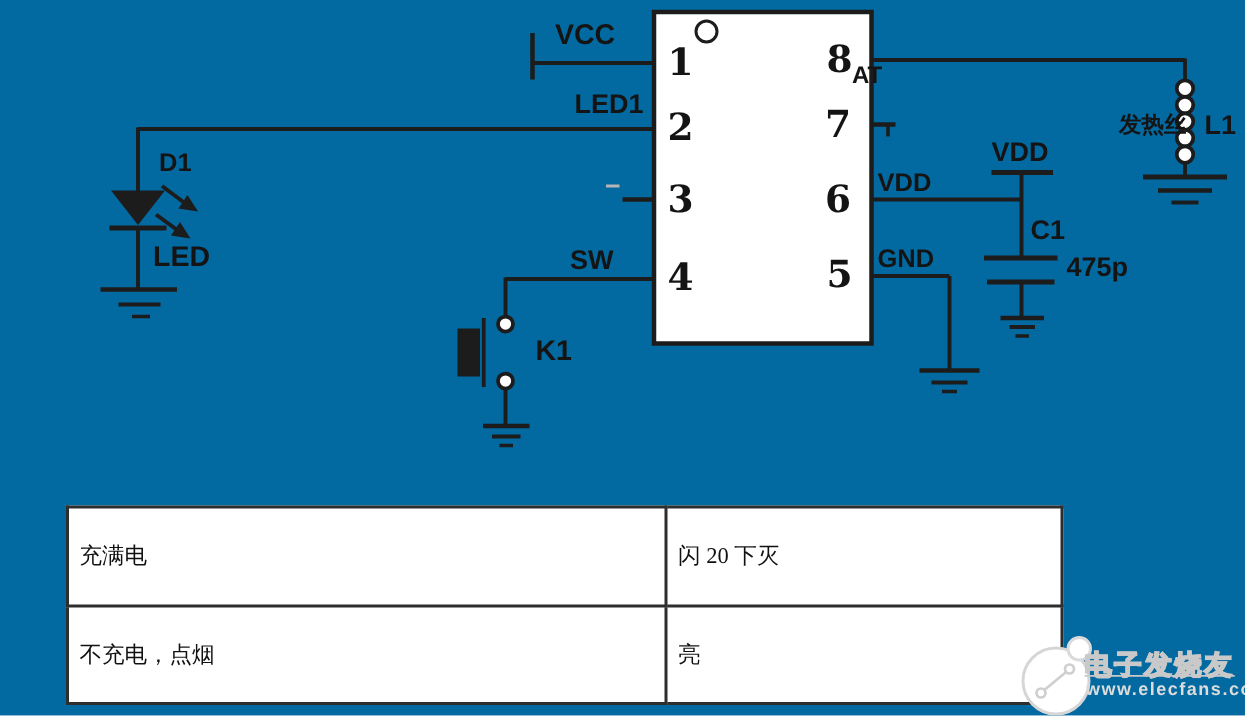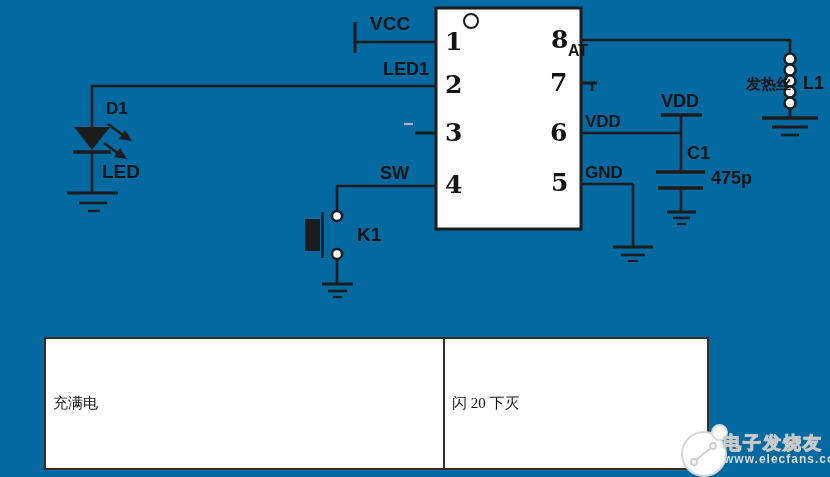--- a/index.html
+++ b/index.html
@@ -33,20 +33,21 @@
   }
   .wm-circle-small{
     position:absolute;left:711px;top:424px;width:13px;height:13px;border-radius:50%;
     border:2px solid #dadada;background:#fff;z-index:6;
   }
   .wm-title{
     position:absolute;left:723px;top:431px;z-index:6;
     font-size:18px;font-weight:bold;letter-spacing:2px;
     color:#ffffff;-webkit-text-stroke:1px #c9c9c9;text-shadow:0 0 1px #c9c9c9;
     white-space:nowrap;
+    text-decoration:underline;
   }
   .wm-url{
     position:absolute;left:724px;top:452px;z-index:6;
     font-size:12px;font-weight:bold;color:#dcdcdc;white-space:nowrap;letter-spacing:1px;
   }
 </style>
 </head>
 <body>
 
 <div class="stage">
@@ -183,20 +184,24 @@
   <table class="status-table">
     <colgroup>
         <col class="c1">
         <col class="c2">
       </colgroup>
     <tbody>
       <tr>
         <td>充满电</td>
         <td>闪 20 下灭</td>
       </tr>
+      <tr>
+        <td>不充电，点烟</td>
+        <td>亮</td>
+      </tr>
     </tbody>
   </table>
 
   <div class="wm-circle">
     <svg width="42" height="42" viewBox="0 0 42 42" stroke="#cfcfcf" fill="#ffffff">
       <line x1="12" y1="28" x2="29" y2="14" stroke-width="1.8"></line>
       <circle cx="11" cy="29" r="3" stroke-width="1.8"></circle>
       <circle cx="30" cy="13" r="3" stroke-width="1.8"></circle>
     </svg>
   </div>

